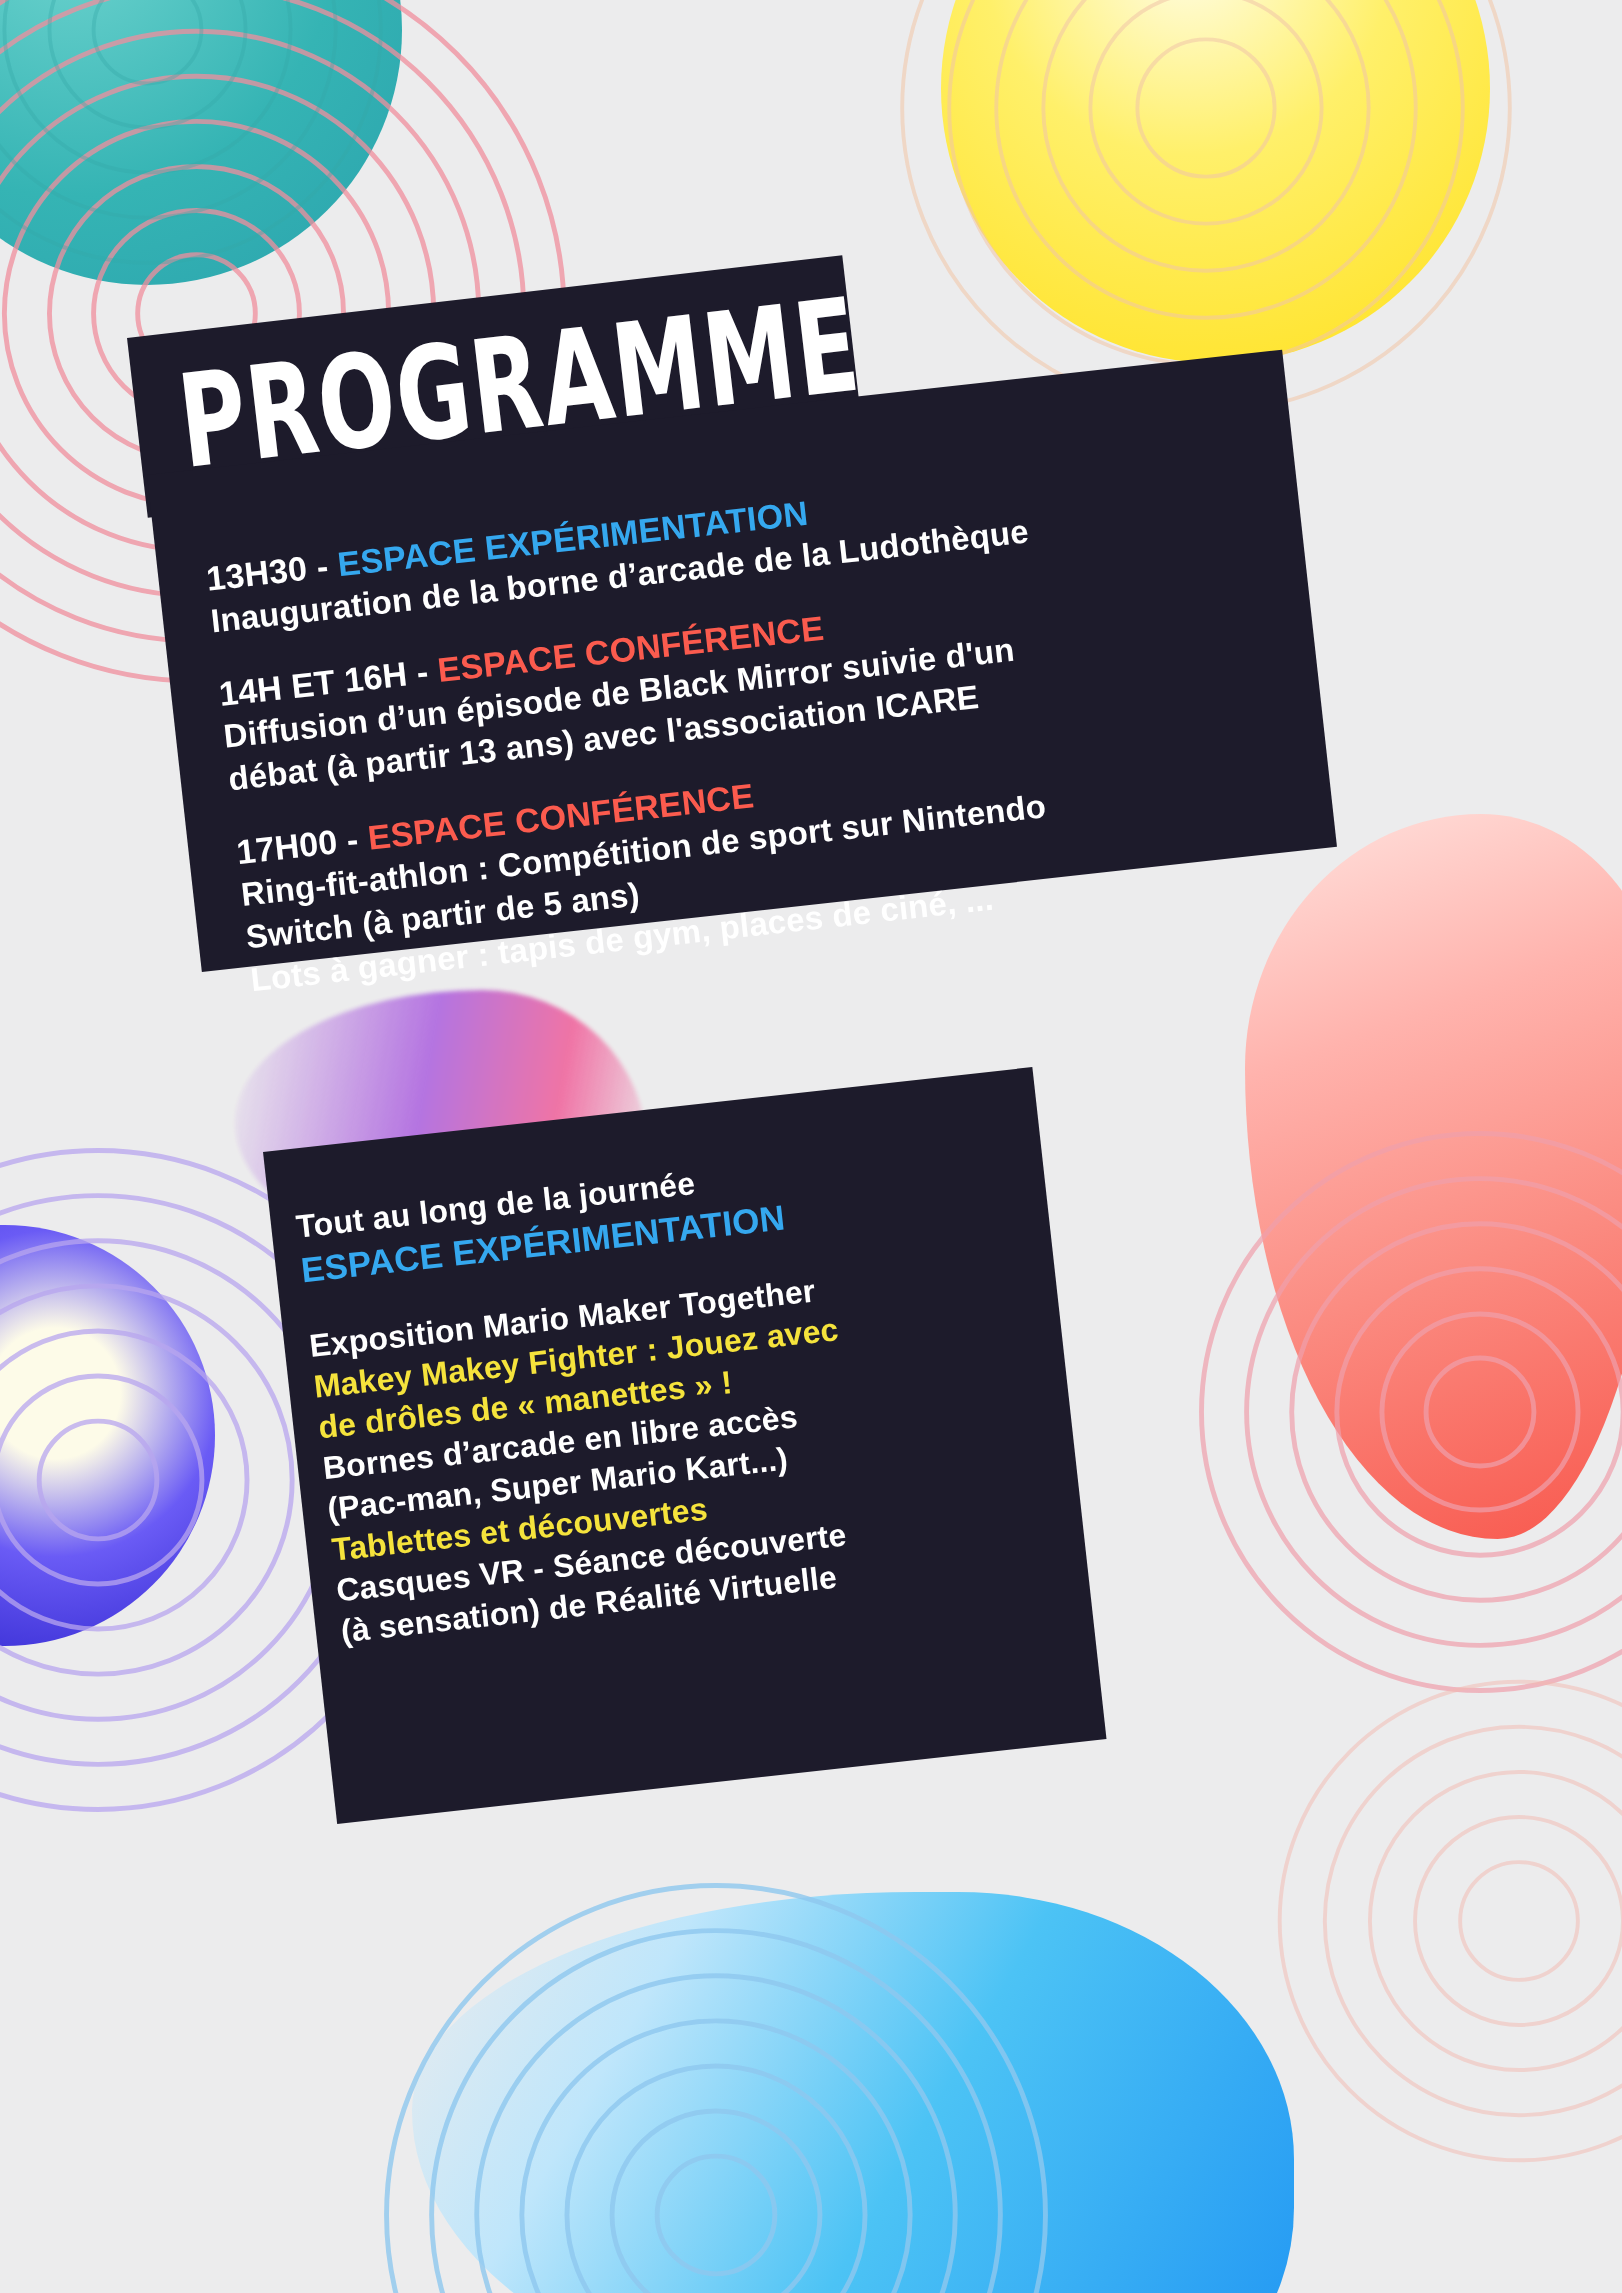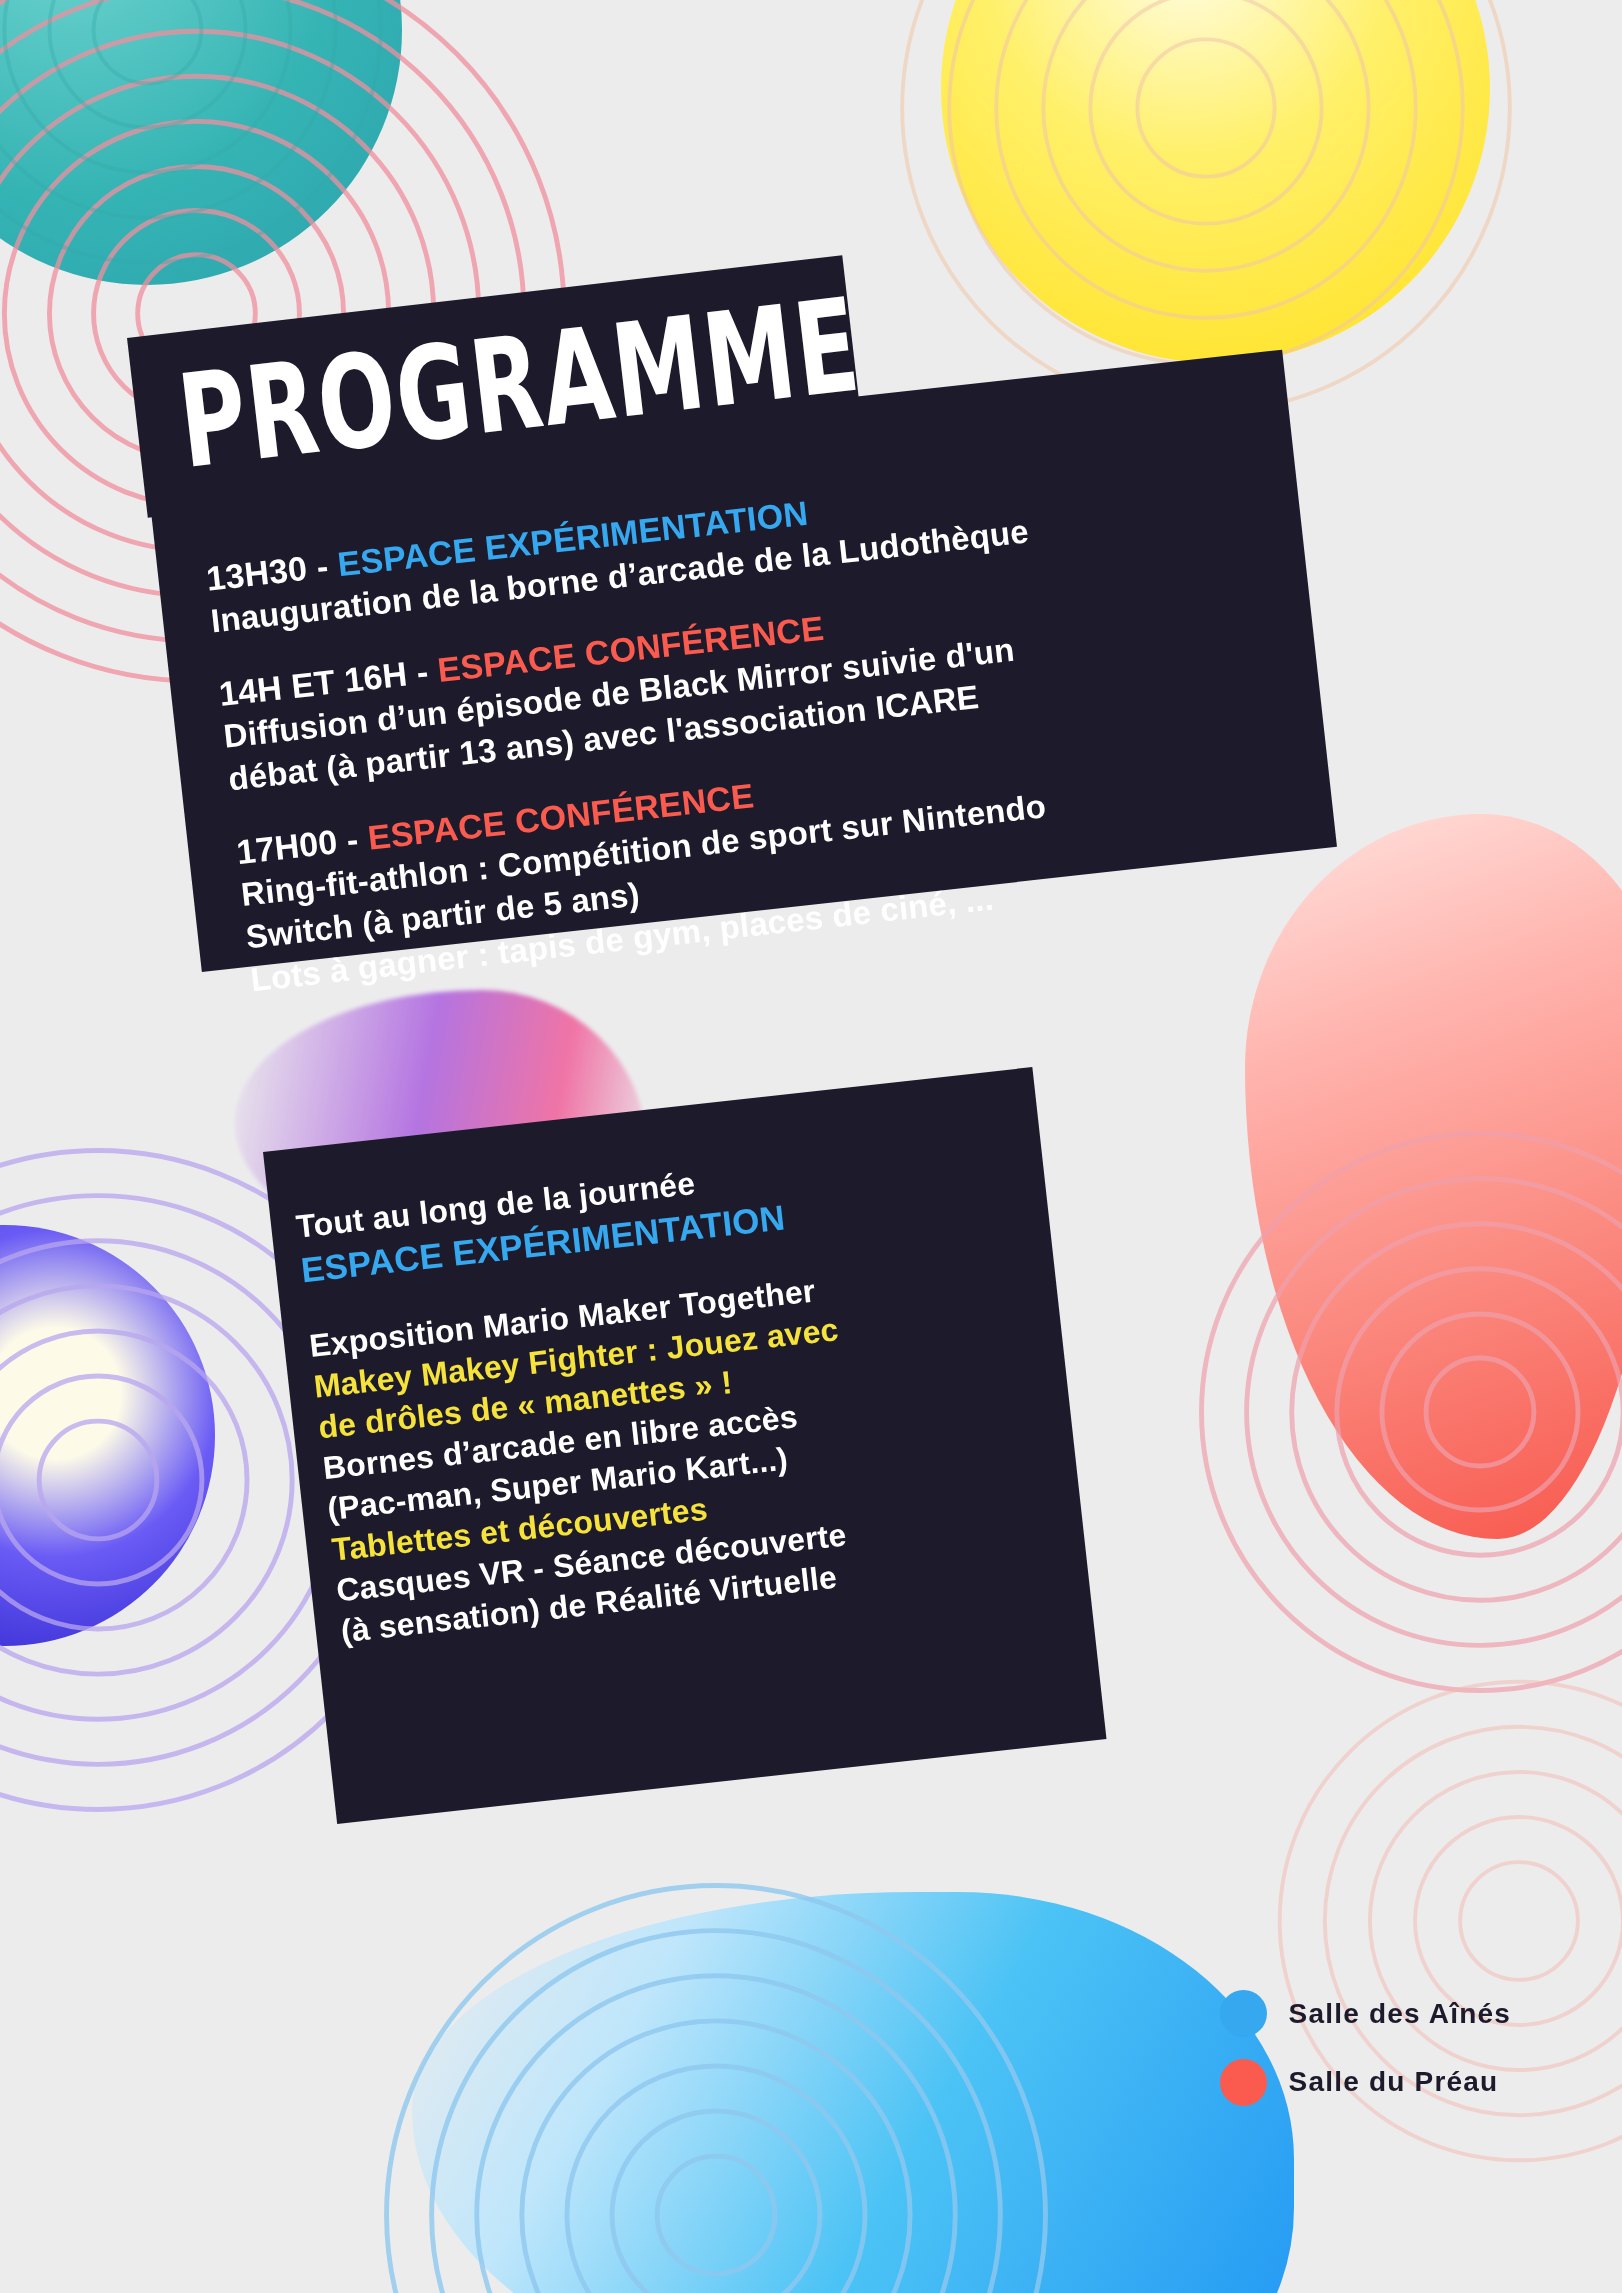--- a/index.html
+++ b/index.html
@@ -269,25 +269,15 @@
     <div class="line act">Exposition Mario Maker Together</div>
     <div class="line act hl-yellow">Makey Makey Fighter : Jouez avec</div>
     <div class="line act hl-yellow">de drôles de « manettes » !</div>
     <div class="line act">Bornes d’arcade en libre accès</div>
     <div class="line act">(Pac-man, Super Mario Kart...)</div>
     <div class="line act hl-yellow">Tablettes et découvertes</div>
     <div class="line act">Casques VR  - Séance découverte</div>
     <div class="line act">(à sensation) de Réalité Virtuelle</div>
   </div>
 
-  <div id="legend">
-    <div class="legend-row">
-      <span class="legend-dot" style="background:#35a8ef;"></span>
-      <span class="legend-label">Salle des Aînés</span>
-    </div>
-    <div class="legend-row">
-      <span class="legend-dot" style="background:#fb5b4e;"></span>
-      <span class="legend-label">Salle du Préau</span>
-    </div>
-  </div>
 
 </div>
 
 
 </body></html>

